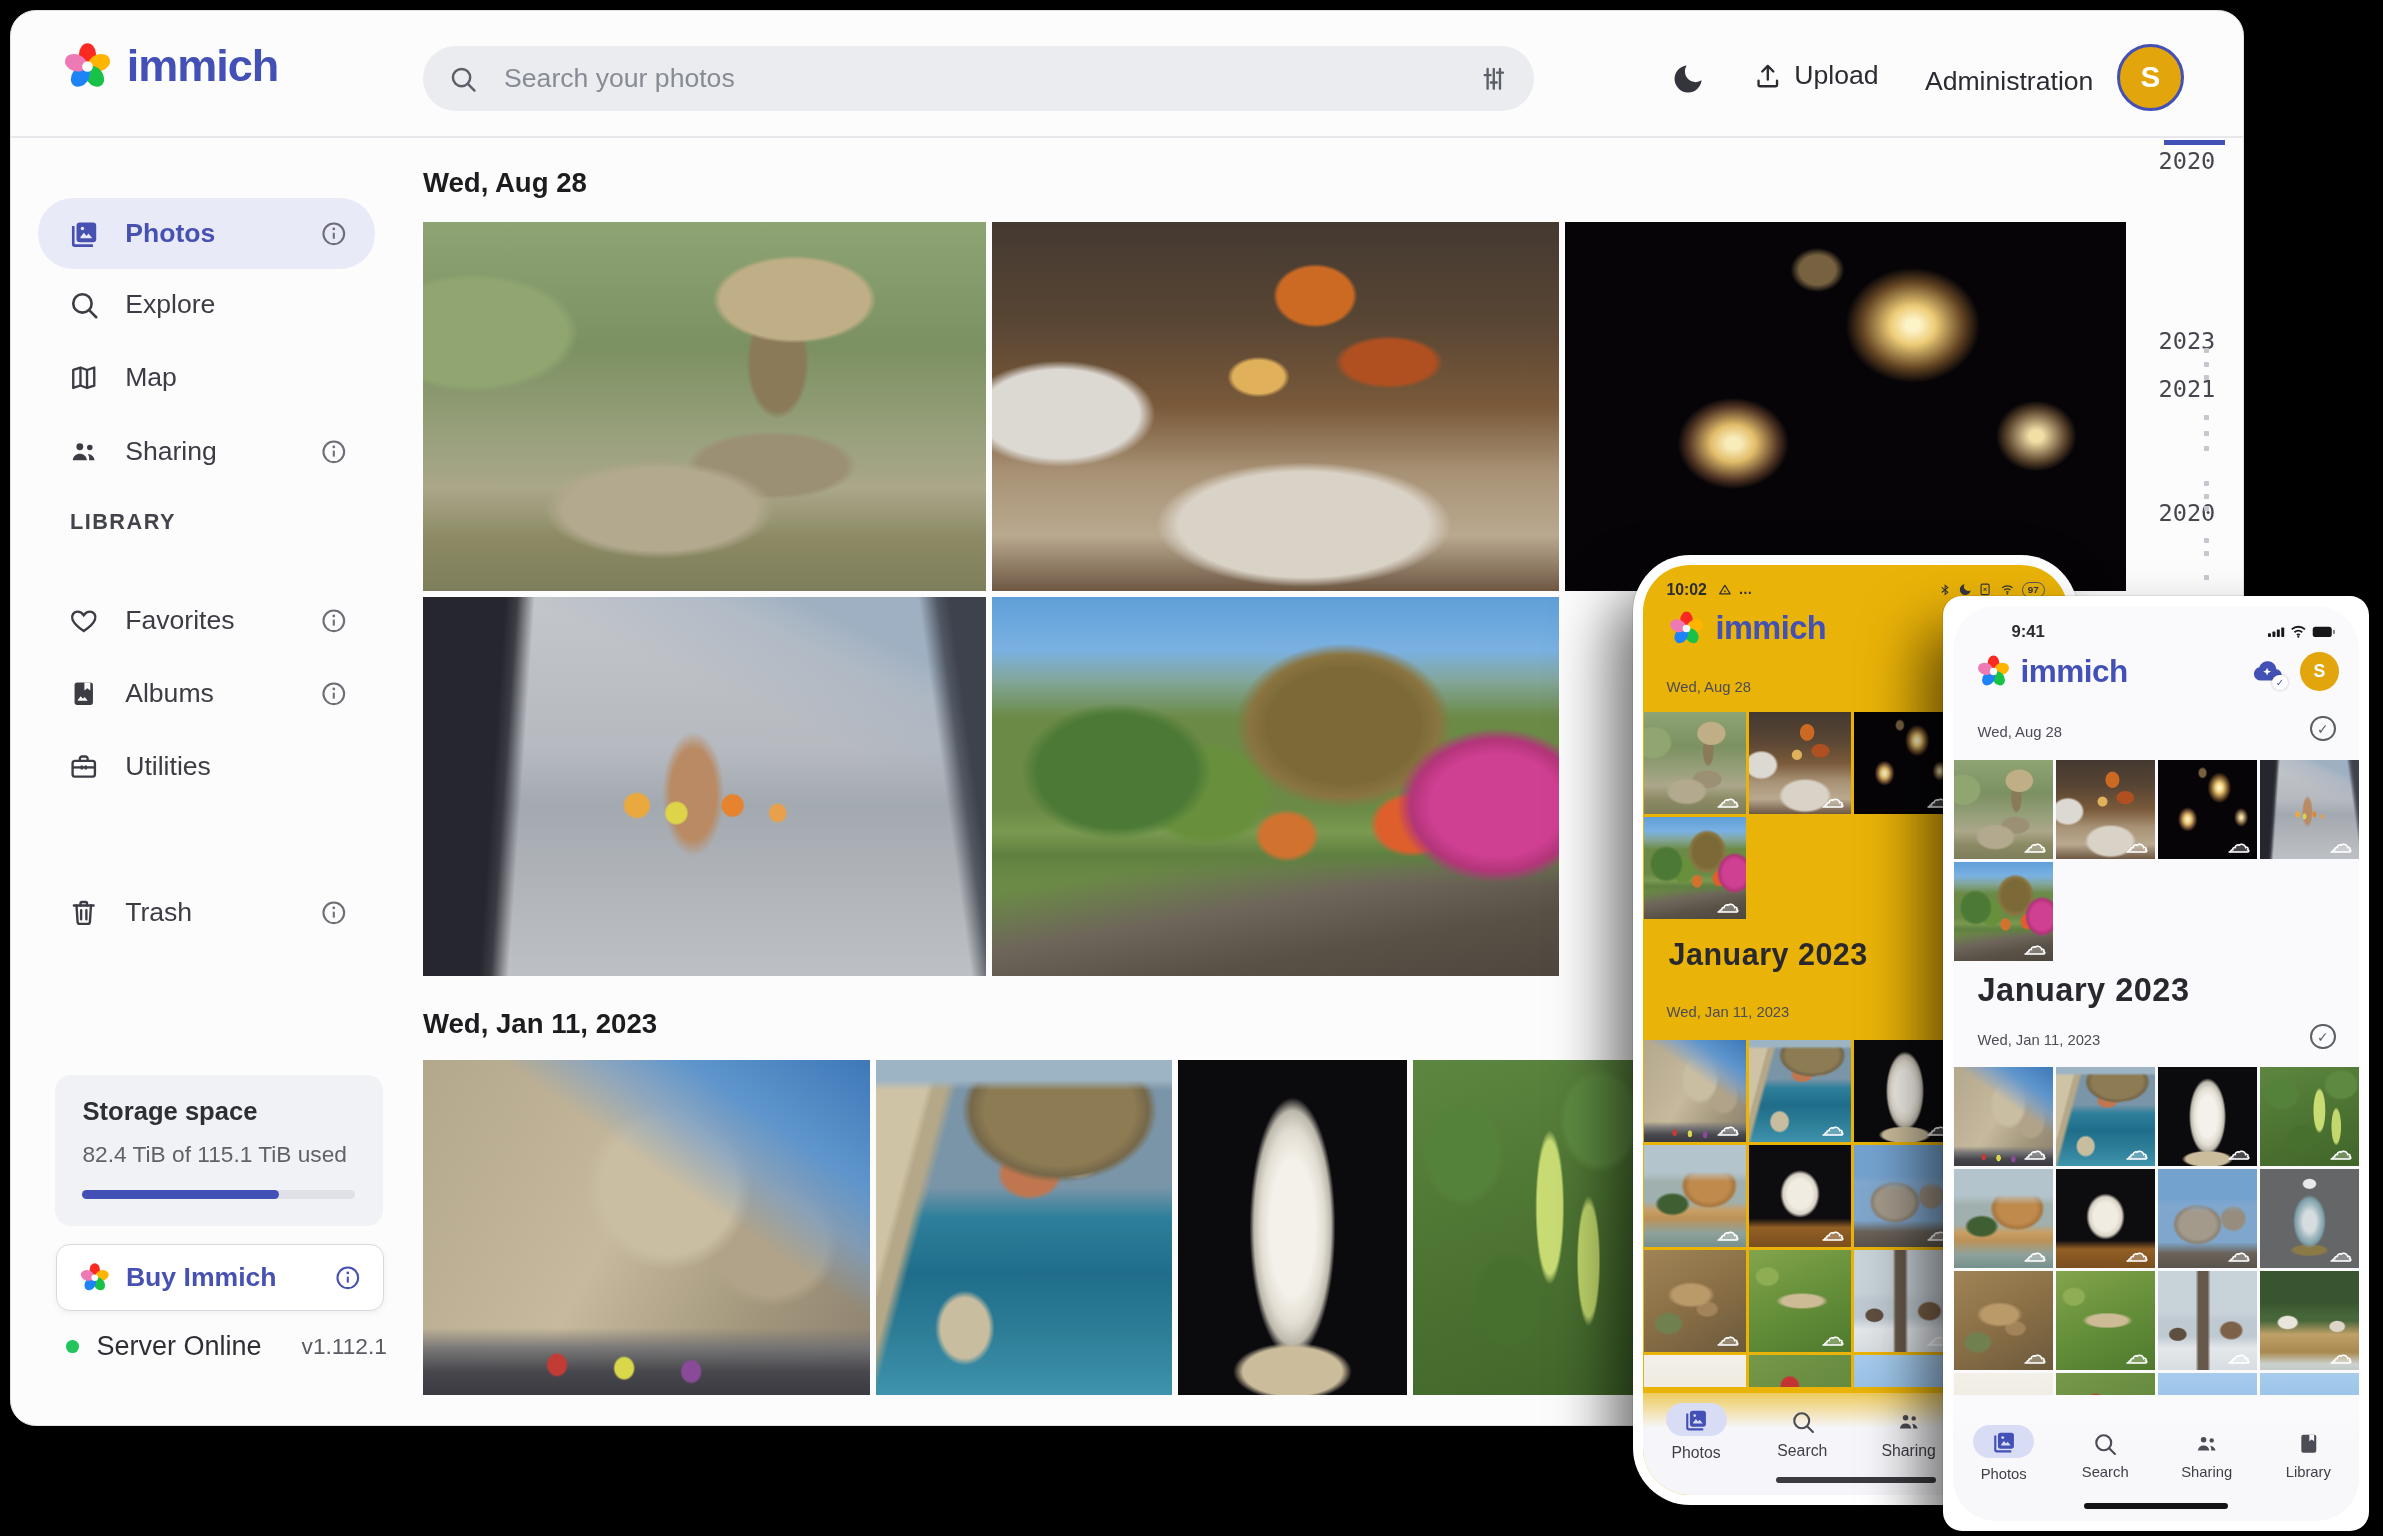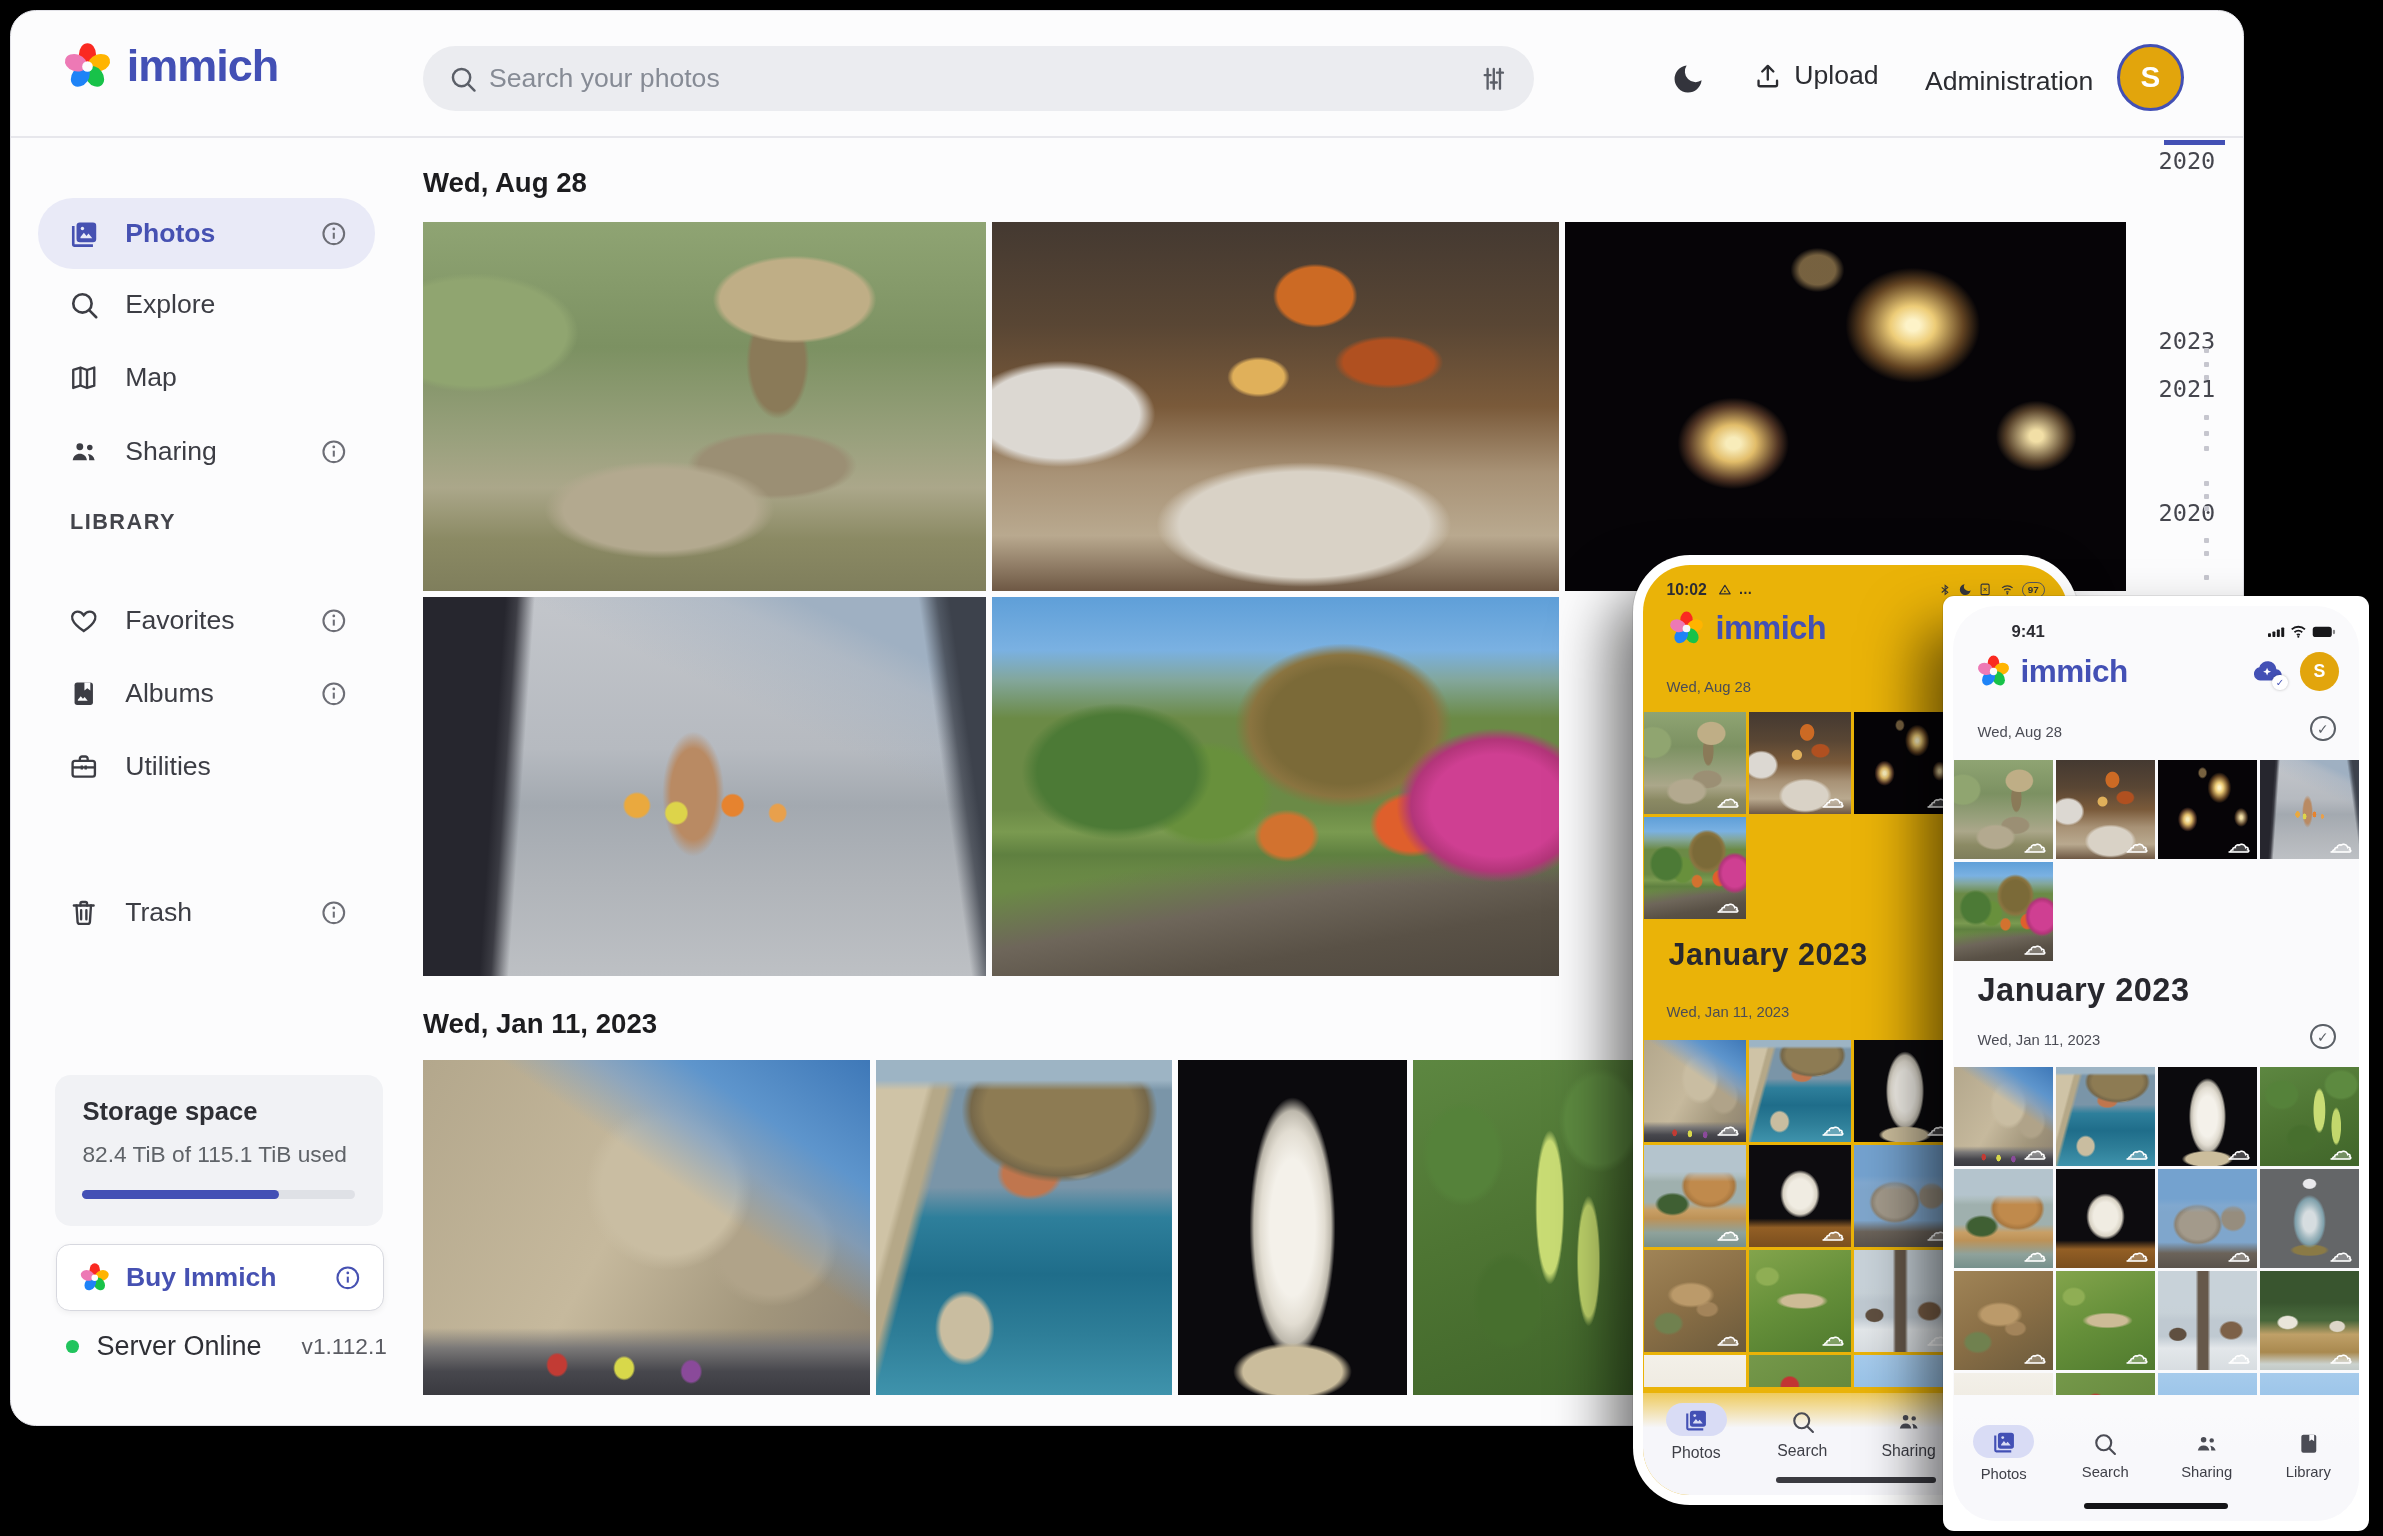--- a/index.html
+++ b/index.html
@@ -11,21 +11,21 @@
   #card { position:absolute; left:9.9px; top:9.9px; width:2234px; height:1416px;
           background:#fcfcfd; border-radius:25.6px; border:1px solid #e2e2e8;
           box-shadow:0 17.7px 59px rgba(0,0,0,.45); overflow:hidden; z-index:1; }
   #divider { position:absolute; left:0; top:125px; width:100%; height:2px; background:#e7e7ec; }
 
   
   .logo-row { position:absolute; left:51px; top:29.6px; display:flex; align-items:center; gap:13.8px; }
   .wordmark { font-size:45px; font-weight:700; letter-spacing:-1px; color:#4350b5; }
   #searchbar { position:absolute; left:412px; top:35px; width:1111px; height:65px;
                background:#ebecf0; border-radius:32.5px; display:flex; align-items:center;
-               padding:0 25.6px; gap:11px; color:#5b5f68; }
+               padding:0 25.6px; gap:26px; color:#5b5f68; }
   #searchbar .ph-text { font-size:26.6px; color:#868b95; flex:1; }
   .icon24 { width:29.6px; height:29.6px; }
   .icon34 { width:35px; height:35px; }
   #moon-btn { position:absolute; left:1659px; top:49px; width:37px; height:37px; color:#33343c; }
   #upload-btn { position:absolute; left:1742px; top:49px; display:flex; align-items:center; gap:11.8px;
                 color:#2b2c31; font-size:26.6px; font-weight:500; }
   #admin-link { position:absolute; left:1914px; top:55px; font-size:26.6px; color:#2b2c31; font-weight:500; }
   #avatar { position:absolute; left:2106px; top:33px; width:67px; height:67px; border-radius:50%;
             background:#e2a50c; border:3px solid #4350b5; color:#fff; font-size:29.6px; font-weight:700;
             display:flex; align-items:center; justify-content:center; }
@@ -197,21 +197,21 @@
   .ph-sky { background:linear-gradient(180deg,#a6cbec 0%,#7fb2e0 100%); }
   .ph-light { background:linear-gradient(180deg,#f3f0e9 0%,#e7e0d1 100%); }
 
   .cloudb { position:absolute; right:6.9px; bottom:3px; font-family:"DejaVu Sans",sans-serif;
             font-size:21.7px; line-height:1; color:rgba(255,255,255,.25);
             -webkit-text-stroke:1.5px #fff; }
 
   
   .phone { position:absolute; background:#fff; box-shadow:-21.7px 33px 59px rgba(0,0,0,.55),0 0 0 1px rgba(0,0,0,.08); }
   #phone1 { left:1633px; top:555px; width:445px; height:950px; border-radius:57px; padding:9.9px; z-index:2; }
-  #phone2 { left:1943px; top:596px; width:426px; height:935px; border-radius:11px; padding:9.9px; z-index:3; }
+  #phone2 { left:1943px; top:596px; width:426px; height:935px; border-radius:19px; padding:9.9px; z-index:3; }
   .screen { position:relative; width:100%; height:100%; overflow:hidden; background:#eab308; }
   #phone1 .screen { border-radius:47px; }
   #phone2 .screen { border-radius:43px; background:#fafafc; }
 
   .p-status { position:absolute; top:15.8px; left:0; right:0; padding:0 23.6px; display:flex;
               align-items:center; color:#2c2c33; }
   .p-time { font-size:15.8px; font-weight:600; }
   #phone2 .p-time { font-size:16.7px; font-weight:700; margin-left:35px; }
   .s-icons { margin-left:auto; display:flex; align-items:center; gap:5.9px; color:#35363d; }
   .batt-pill { border:1.5px solid #55565e; border-radius:7.9px; font-size:9.9px; padding:0 4.9px;

